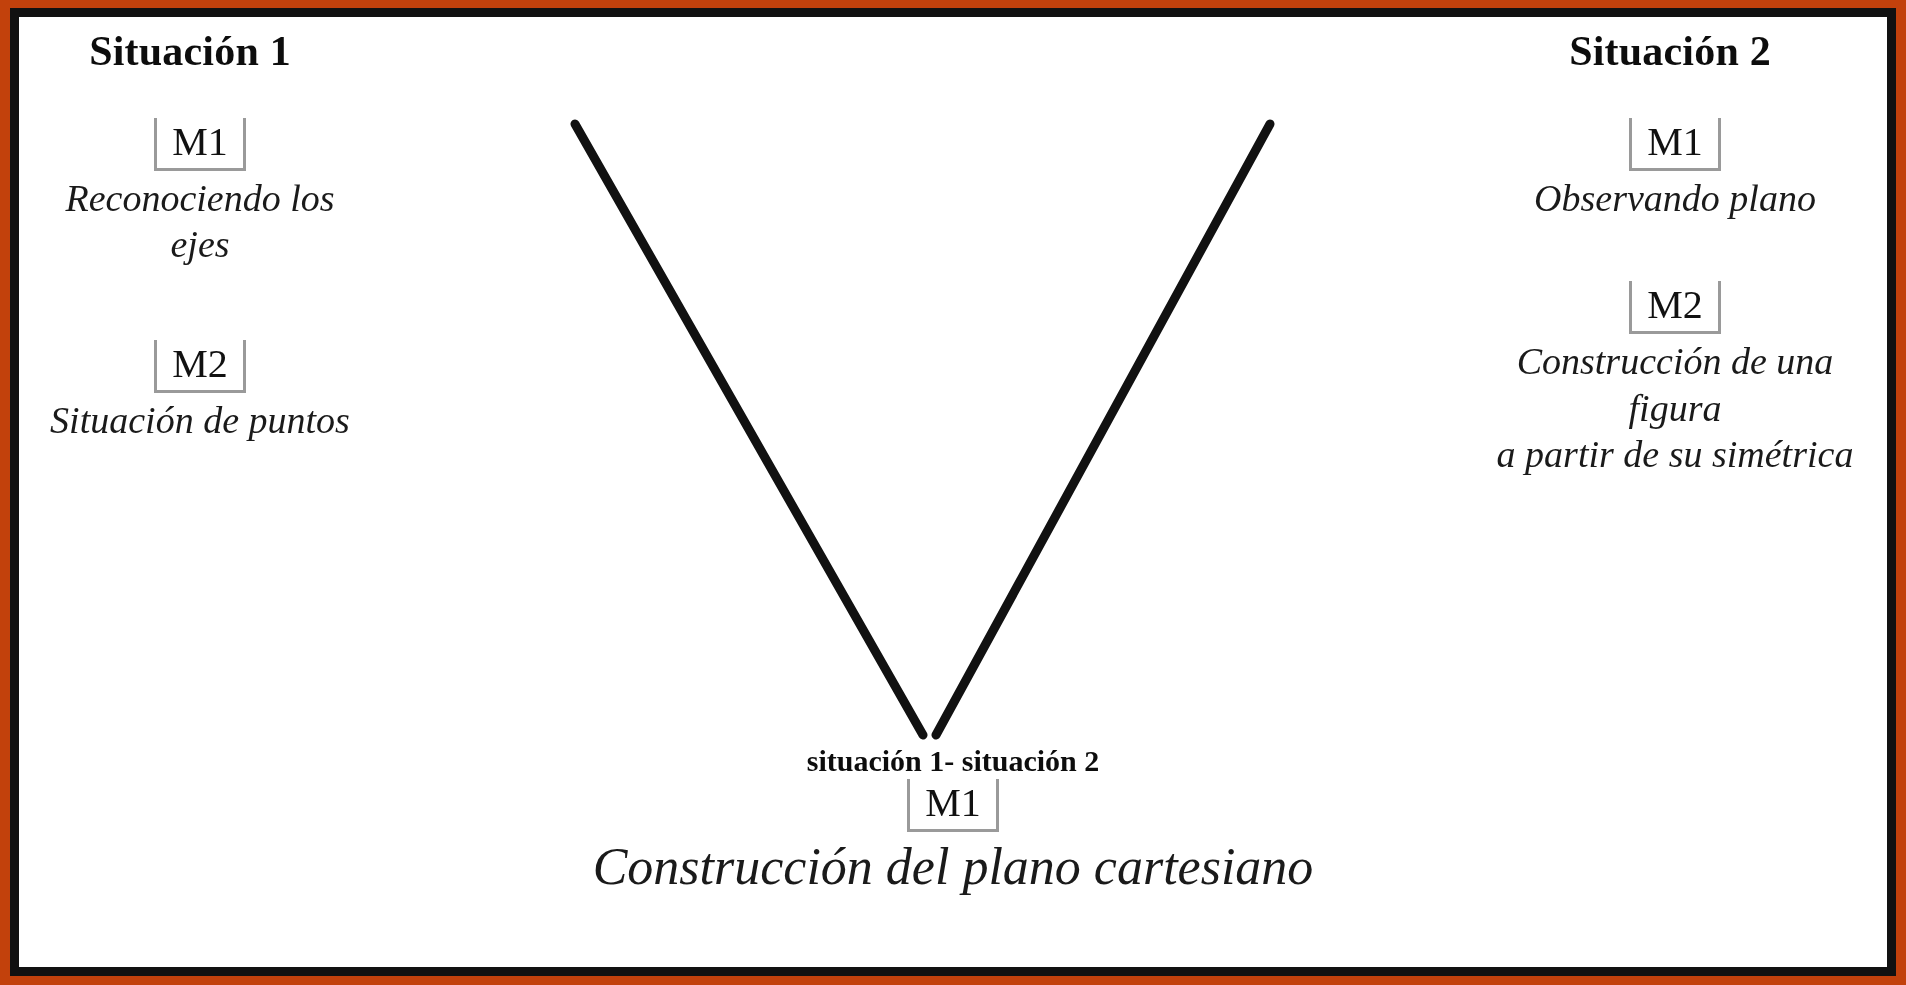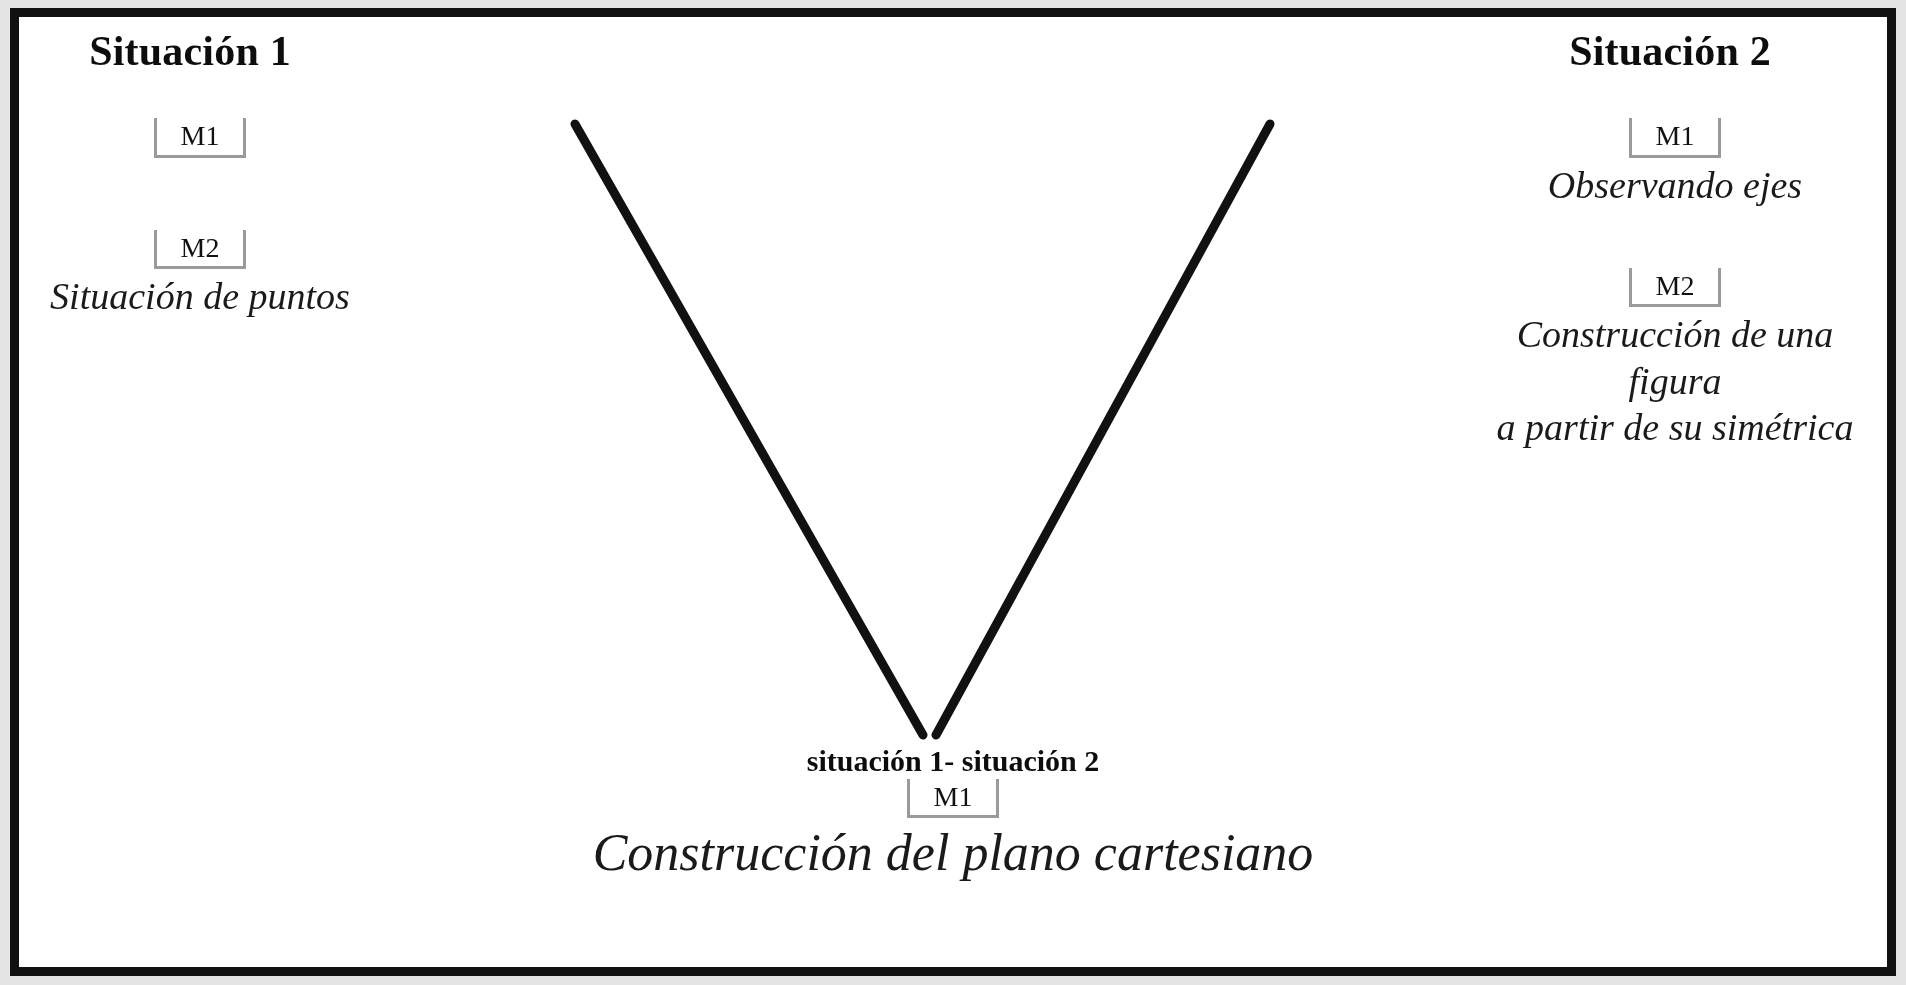--- a/index.html
+++ b/index.html
@@ -13,21 +13,21 @@
     height: 985px;
     font-family: "Liberation Serif", "DejaVu Serif", serif;
     overflow: hidden;
   }
 
   
   #figure-root {
     position: relative;
     width: 1906px;
     height: 985px;
-    background: #e5e5e5;
+    background: #c2410c;
     box-sizing: border-box;
   }
 
   #figure-border {
     position: absolute;
     left: 10px;
     top: 8px;
     width: 1886px;
     height: 968px;
     box-sizing: border-box;
@@ -78,21 +78,21 @@
   .m-tag {
     display: inline-block;
     box-sizing: border-box;
     min-width: 92px;
     padding: 2px 12px 3px 12px;
     border-left: 3px solid #9a9a9a;
     border-right: 3px solid #9a9a9a;
     border-bottom: 3px solid #9a9a9a;
     border-top: 0 none;
     background: #ffffff;
-    font-size: 28px;
+    font-size: 40px;
     line-height: 1.12;
     color: #111111;
     font-family: "Liberation Serif", "DejaVu Serif", serif;
   }
 
   .method-desc {
     font-style: italic;
     font-size: 38px;
     line-height: 1.22;
     color: #1a1a1a;
@@ -141,36 +141,37 @@
   <svg class="v-connector" viewBox="0 0 1906 985" preserveAspectRatio="none" aria-hidden="true">
     <line x1="575" y1="124" x2="923" y2="735" stroke="#111111" stroke-width="9" stroke-linecap="round"></line>
     <line x1="1270" y1="124" x2="936" y2="735" stroke="#111111" stroke-width="9" stroke-linecap="round"></line>
   </svg>
 
   <div class="branch" id="branch-left">
     <div class="branch-title">Situación 1</div>
 
     <div class="method-block" style="margin-top:44px;">
       <span class="m-tag">M1</span>
+      <div class="method-desc">Reconociendo los ejes</div>
     </div>
 
     <div class="spacer-m2-left"></div>
 
     <div class="method-block">
       <span class="m-tag">M2</span>
       <div class="method-desc">Situación de puntos</div>
     </div>
   </div>
 
   <div class="branch" id="branch-right">
     <div class="branch-title">Situación 2</div>
 
     <div class="method-block" style="margin-top:44px;">
       <span class="m-tag">M1</span>
-      <div class="method-desc">Observando ejes</div>
+      <div class="method-desc">Observando plano</div>
     </div>
 
     <div class="spacer-m2-right"></div>
 
     <div class="method-block">
       <span class="m-tag">M2</span>
       <div class="method-desc">Construcción de una figura
 a partir de su simétrica</div>
     </div>
   </div>

